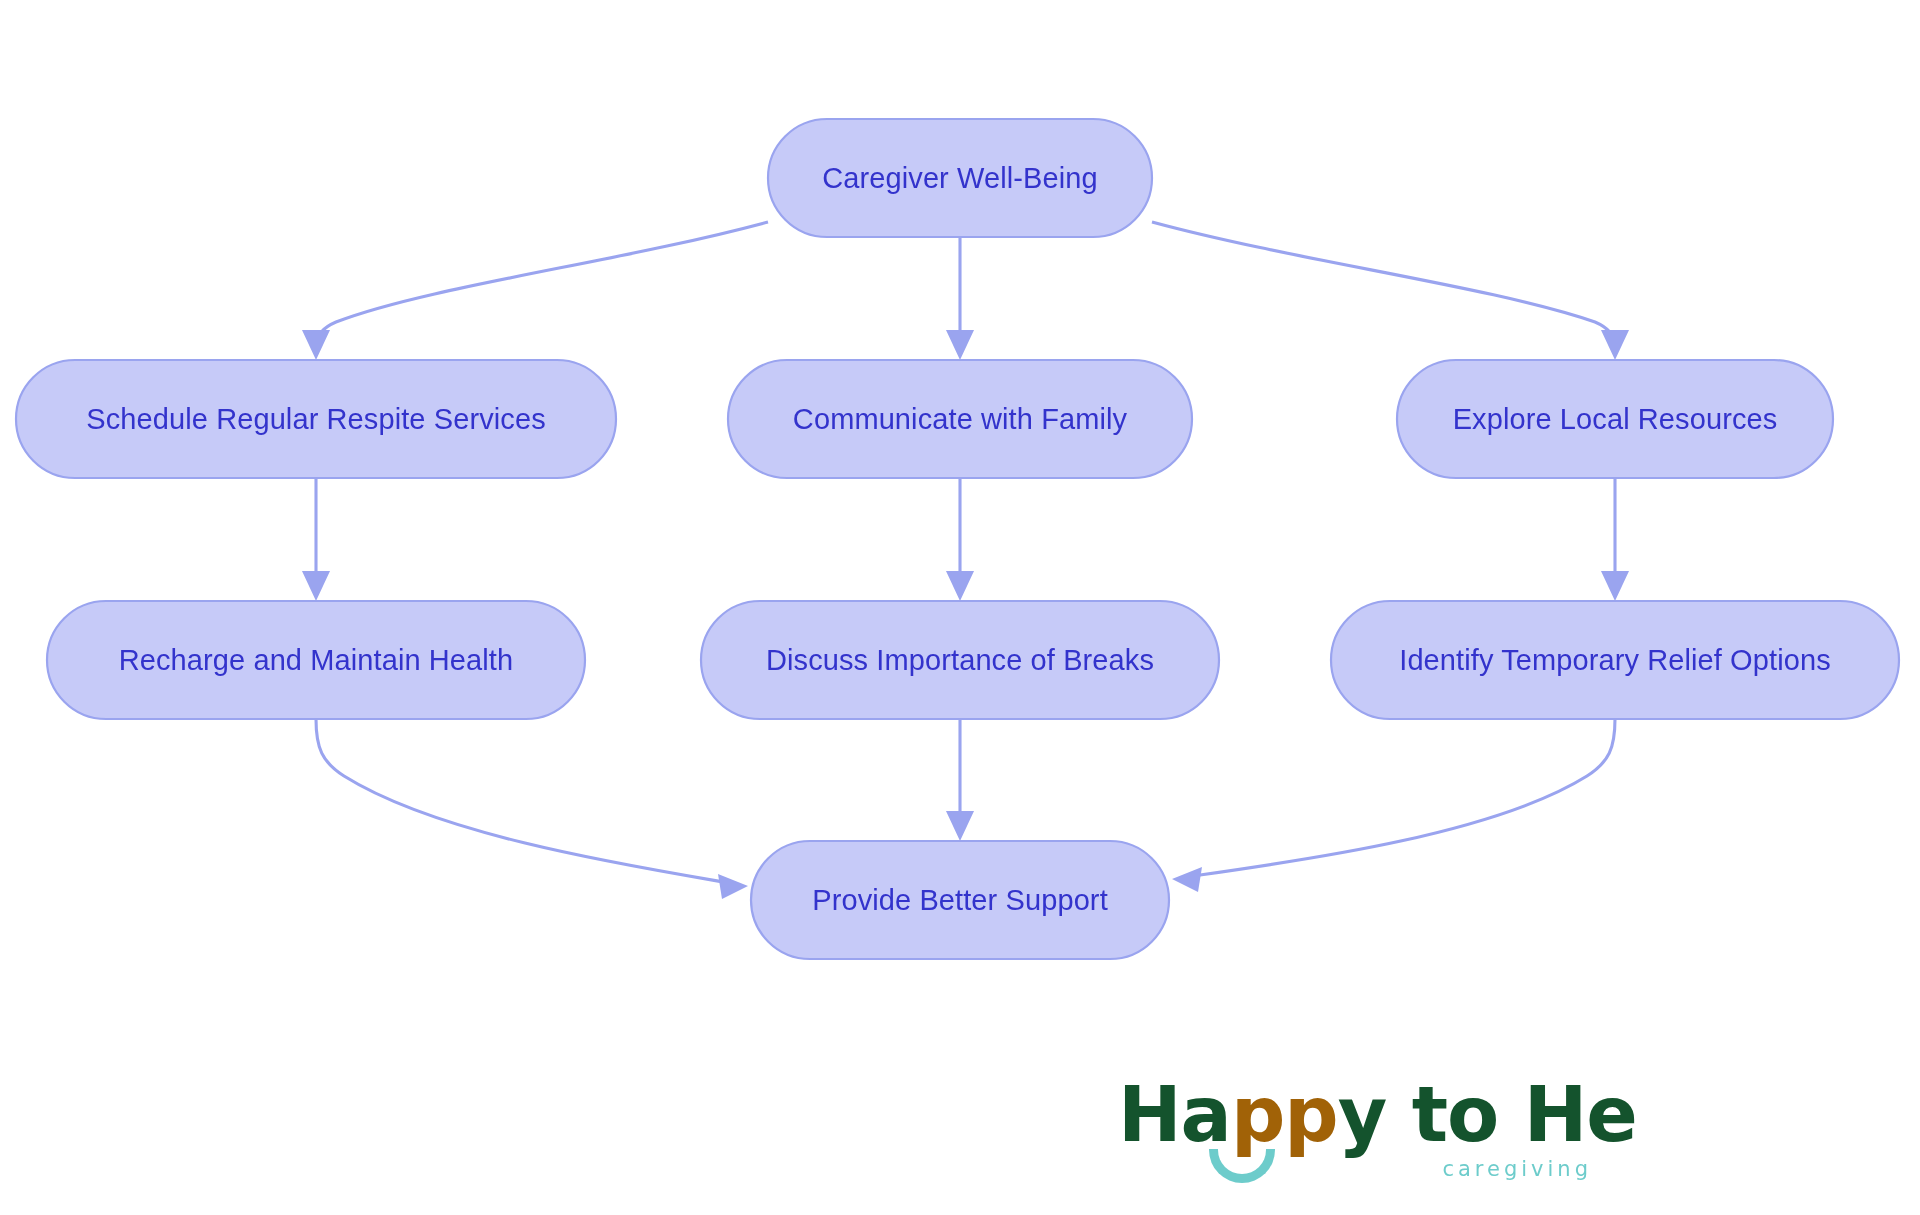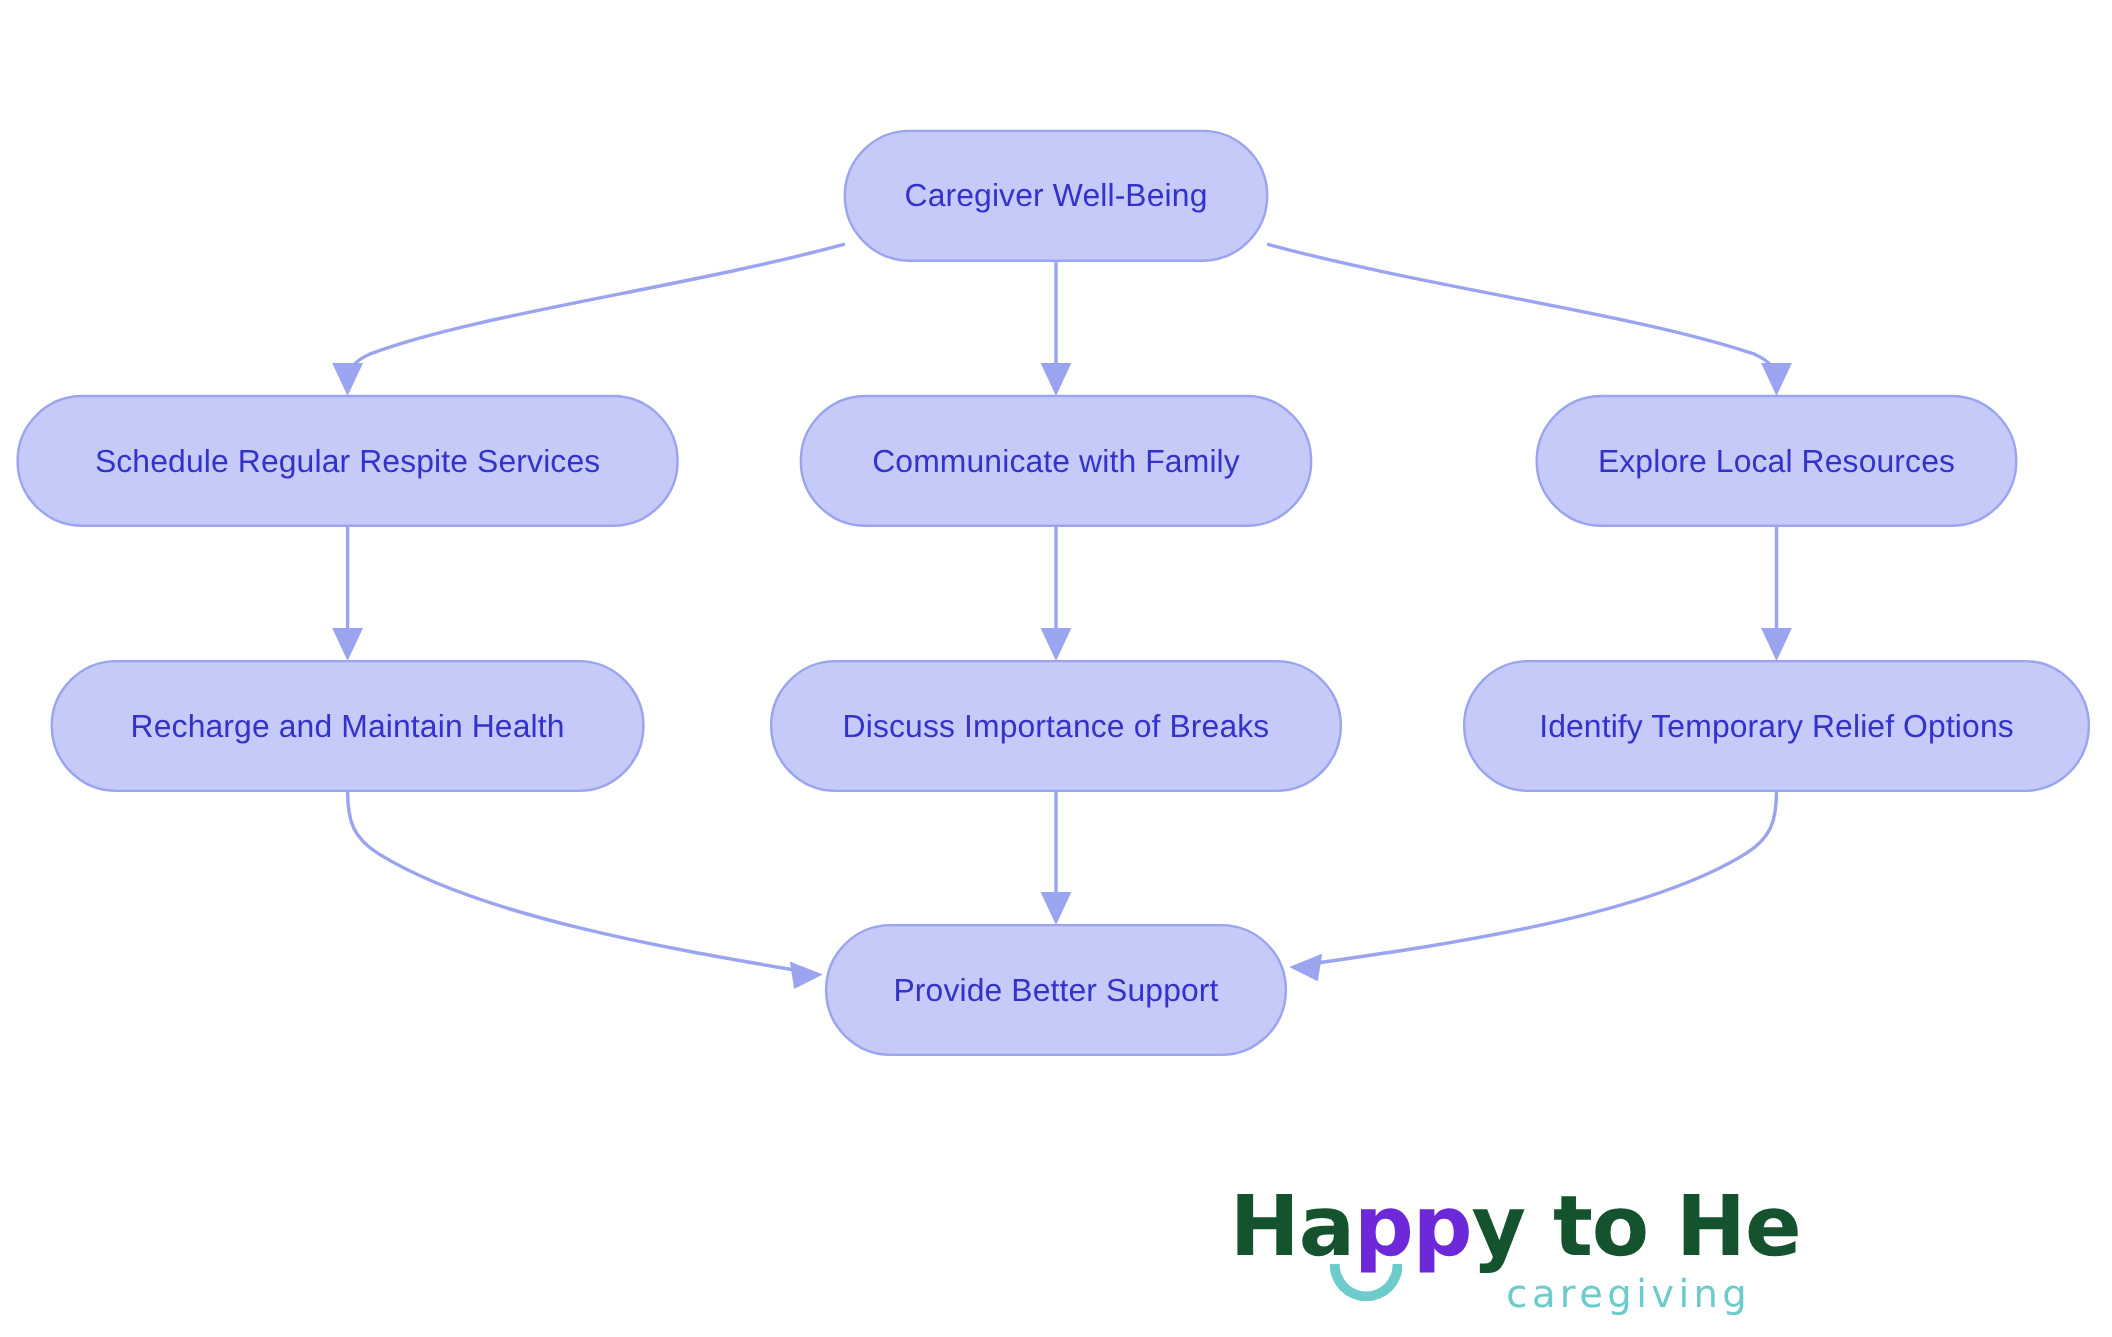--- a/index.html
+++ b/index.html
@@ -68,27 +68,27 @@
     left: 0;
     top: 0;
     font-family: "DejaVu Sans", "Liberation Sans", sans-serif;
     font-size: 76px;
     font-weight: 700;
     letter-spacing: -1px;
     white-space: nowrap;
     line-height: 1;
   }
   .logo-coral { color: #14532d; }
-  .logo-teal  { color: #6d28d9; }
+  .logo-teal  { color: #a16207; }
   .logo-sub {
     position: absolute;
     right: 6px;
     top: 80px;
     font-family: "DejaVu Sans", "Liberation Sans", sans-serif;
-    font-size: 35px;
+    font-size: 21px;
     font-weight: 400;
     letter-spacing: 4px;
     color: #6dcccb;
     white-space: nowrap;
   }
   .logo-smile {
     position: absolute;
     left: 91px;
     top: 72px;
     width: 66px;

